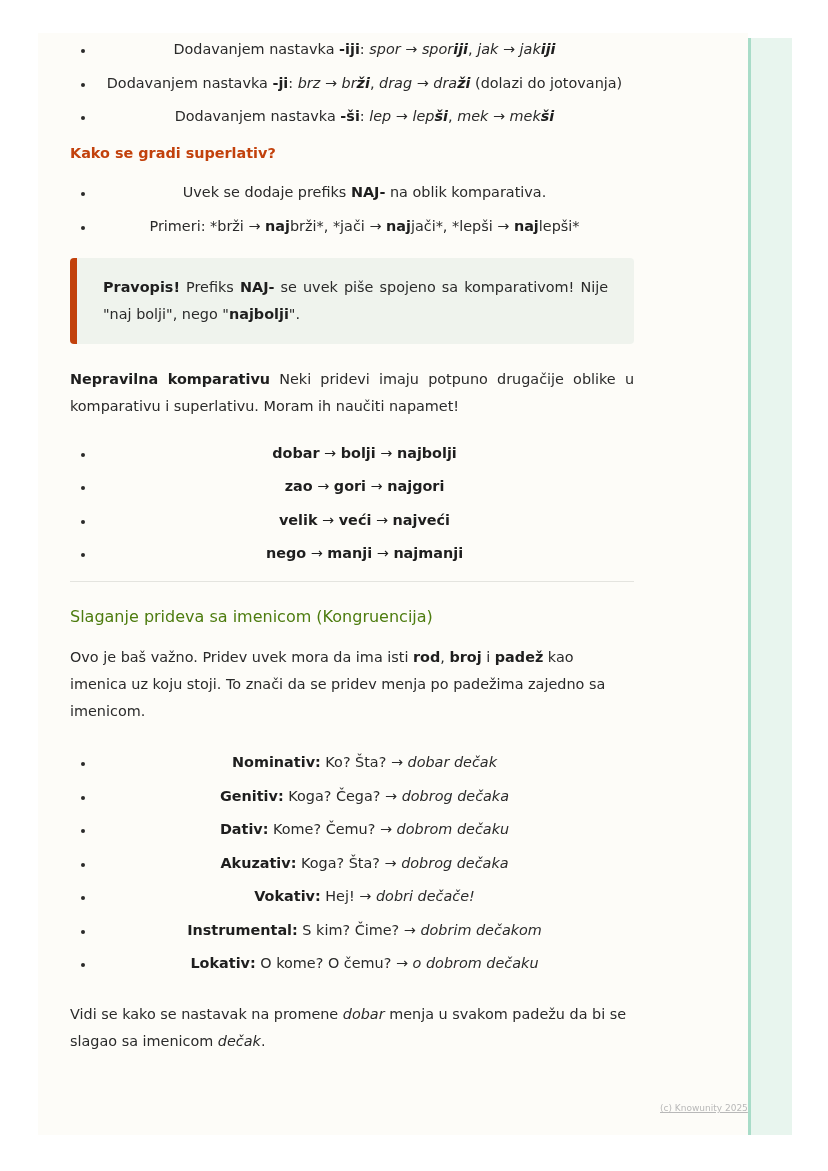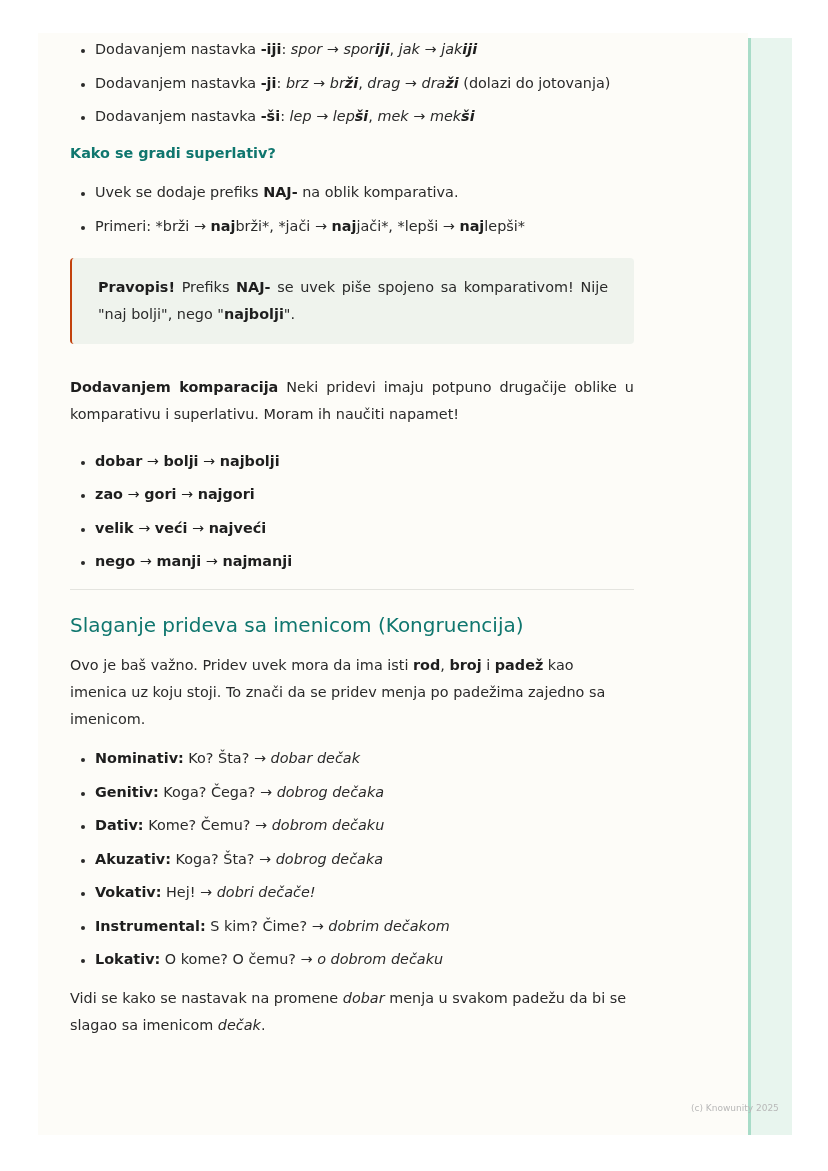--- a/index.html
+++ b/index.html
@@ -33,53 +33,54 @@
       position: absolute;
       left: 70px; top: 36px;
       width: 564px;
       font-size: 14.4px;
       line-height: 27px;
     }
     ul {
       margin: 0; padding: 0 0 0 25px;
       list-style: disc;
     }
-    ul li { margin: 0 0 6.5px 0; }
+    ul li { margin: 0 0 6.5px 0; text-align: center; }
     ul li::marker { font-size: 12px; color: #2a2a2a; }
     p { margin: 0; }
     b { font-weight: bold; color: #1e1e1e; }
     i { font-style: italic; }
-    .sec-q { margin-top: 10px; margin-bottom: 12px; font-weight: bold; color: #0f766e; }
+    .sec-q { margin-top: 10px; margin-bottom: 12px; font-weight: bold; color: #c2410c; }
     .callout {
-      margin: 18px 0 30px 0;
+      margin: 18px 0 22px 0;
       background: #eff3ed;
-      border-left: 2px solid #c2410c;
+      border-left: 7px solid #c2410c;
       border-radius: 4px;
       padding: 16px 26px 16px 26px;
       text-align: justify;
     }
     .justify { text-align: justify; }
     .mt14 { margin-top: 20px; }
-    .mt12 { margin-top: 12px; }
+    .mt12 { margin-top: 24px; }
     .divider {
       height: 1px; background: #e4e4df;
       margin: 14px 0 18px 0;
     }
     h2 {
       margin: 0 0 10px 0;
-      font-size: 20px;
+      font-size: 16px;
       line-height: 34px;
       font-weight: normal;
-      color: #0f766e;
+      color: #4d7c0f;
     }
     .copyright {
       position: absolute;
-      left: 691px; top: 1103px;
+      left: 660px; top: 1103px;
       font-size: 9px;
       color: #b8b8b8;
+      text-decoration: underline;
     }
   </style>
 </head>
 <body>
 
 <div class="page"></div>
 <div class="side-rule"></div>
 <div class="side-panel"></div>
 
 <div class="content">
@@ -94,21 +95,21 @@
 
   <ul>
     <li><span>Uvek se dodaje prefiks </span><b>NAJ-</b><span> na oblik komparativa.</span></li>
     <li><span>Primeri: *brži → </span><b>naj</b><span>brži*, *jači → </span><b>naj</b><span>jači*, *lepši → </span><b>naj</b><span>lepši*</span></li>
   </ul>
 
   <div class="callout">
     <b>Pravopis!</b><span> Prefiks </span><b>NAJ-</b><span> se uvek piše spojeno sa komparativom! Nije "naj bolji", nego "</span><b>najbolji</b><span>".</span>
   </div>
 
-  <p class="justify"><b>Dodavanjem komparacija</b><span> Neki pridevi imaju potpuno drugačije oblike u komparativu i superlativu. Moram ih naučiti napamet!</span></p>
+  <p class="justify"><b>Nepravilna komparativu</b><span> Neki pridevi imaju potpuno drugačije oblike u komparativu i superlativu. Moram ih naučiti napamet!</span></p>
 
   <ul class="mt14">
     <li><b><span>dobar</span><span style="font-weight:normal"> → </span><span>bolji</span><span style="font-weight:normal"> → </span><span>najbolji</span></b></li>
     <li><b><span>zao</span><span style="font-weight:normal"> → </span><span>gori</span><span style="font-weight:normal"> → </span><span>najgori</span></b></li>
     <li><b><span>velik</span><span style="font-weight:normal"> → </span><span>veći</span><span style="font-weight:normal"> → </span><span>najveći</span></b></li>
     <li><b><span>nego</span><span style="font-weight:normal"> → </span><span>manji</span><span style="font-weight:normal"> → </span><span>najmanji</span></b></li>
   </ul>
 
   <div class="divider"></div>
 

